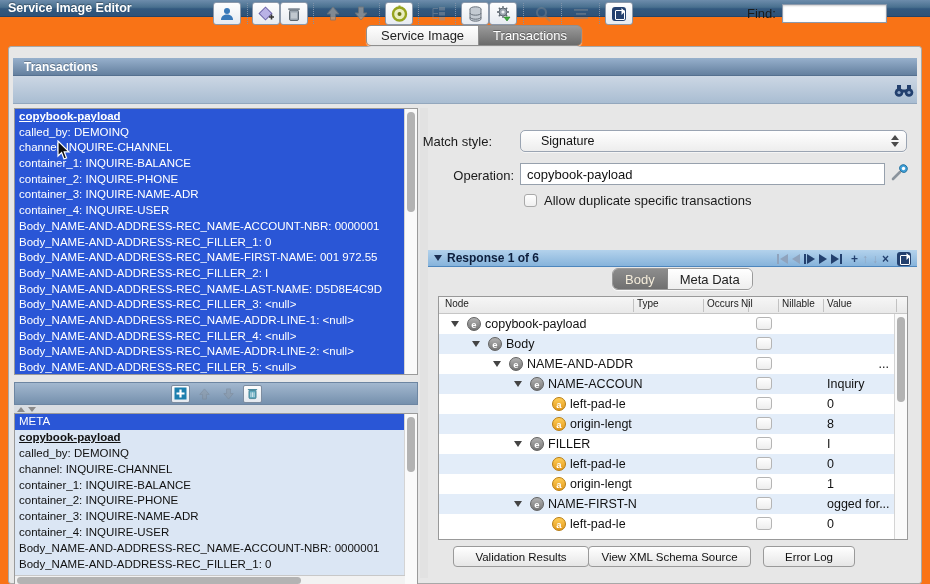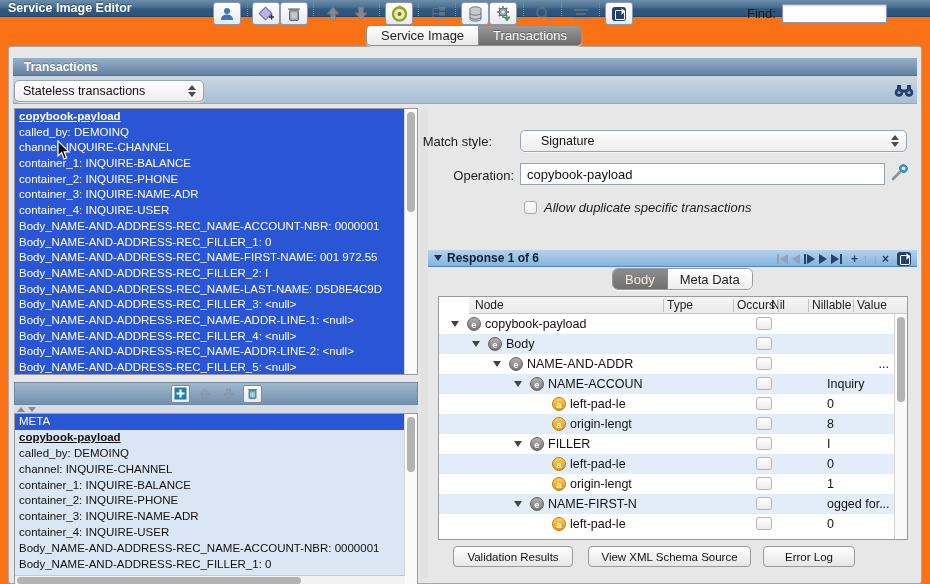--- a/index.html
+++ b/index.html
@@ -104,21 +104,21 @@
   
   .rtabs { position:absolute; left:612px; top:268px; height:22px; display:flex; border:1px solid #9a9a9a; border-radius:6px; overflow:hidden;
     box-shadow:0 1px 1px rgba(255,255,255,.8); }
   .rtab { display:flex; align-items:center; justify-content:center; padding:0 12px; font-size:13px; }
   .rtab.on { background:linear-gradient(#8d8d8d,#707070); color:#f4ecda; border-right:1px solid #888; }
   .rtab.off { background:linear-gradient(#fff,#eee); color:#222; }
 
   
   .tree { position:absolute; left:438px; top:296px; width:470px; height:244px; background:#fff; border:1px solid #999; overflow:hidden; }
   .thead { position:relative; height:17px; background:linear-gradient(#f6f6f6,#e9e9e9); border-bottom:1px solid #c6c6c6;
-    font-size:12px; color:#222;margin-left:30px; }
+    font-size:10px; color:#222; }
   .thead span { position:absolute; top:1px; }
   .thead i { position:absolute; top:2px; height:13px; border-left:1px solid #c2c2c2; }
   .trow { position:relative; height:20px; display:flex; align-items:center; font-size:12.5px; color:#111; }
   .trow:nth-child(even) { background:#e3edf9; }
   .ticon { width:14px; height:14px; border-radius:50%; color:#fff; font-size:9.5px; font-weight:bold;
     display:flex; align-items:center; justify-content:center; margin-right:4px; flex:0 0 auto; }
   .ticon.e { background:linear-gradient(#b2b2b2,#757575); border:1px solid #616161; }
   .ticon.a { background:linear-gradient(#ffce57,#e2981b); border:1px solid #b87c10; }
   .tdis { width:0; height:0; border-left:4.5px solid transparent; border-right:4.5px solid transparent; border-top:6px solid #444;
     margin-right:8px; flex:0 0 auto; }
@@ -148,27 +148,20 @@
     <div class="seg dark">Transactions</div>
   </div>
 
   <div class="panel"></div>
 
   <div class="sechdr">
     <span>Transactions</span>
   </div>
 
   <div class="toolbar"></div>
-  <div class="dropdown" style="left:14px;top:80px;width:190px;">
-    <span>Stateless transactions</span>
-    <span class="steppers">
-        <span class="tinytri-u"></span>
-        <span class="tinytri-d"></span>
-      </span>
-  </div>
 
   <div class="tbtn" style="left:213px;">
     <svg width="16" height="16" viewBox="0 0 16 16">
       <circle cx="8" cy="5" r="3" fill="#3878b8"></circle>
         <path d="M2 14c0-4 3-5.5 6-5.5s6 1.5 6 5.5z" fill="#3878b8"></path>
     </svg>
   </div>
   <div class="tsep" style="left:247px;"></div>
   <div class="tbtn" style="left:252px;">
     <svg width="18" height="18" viewBox="0 0 18 18">
@@ -354,21 +347,21 @@
   <span class="fieldlbl" style="left:434px;top:168px;">Operation:</span>
   <input class="opfield" style="left: 520px; top: 163px; width: 365px;" value="copybook-payload">
   <div style="position:absolute;left:890px;top:163px;">
     <svg width="19" height="19" viewBox="0 0 19 19">
       <path d="M3 16 L10 9" stroke="#8b949d" stroke-width="2.6" stroke-linecap="round"></path>
       <path d="M9.5 4.5 a4 4 0 1 1 5 5 l-2.5 -0.5 -2 -2 z" fill="#3f9fd8" stroke="#23729f"></path>
       <circle cx="13.5" cy="5.5" r="1.7" fill="#fff"></circle>
     </svg>
   </div>
 
-  <div class="cbrow" style="left:524px;top:200px;font-style:italic;">
+  <div class="cbrow" style="left:524px;top:193px;">
     <span class="cb"></span>
     <span>Allow duplicate specific transactions</span>
   </div>
 
   <div class="bluebar" style="top:250px;background:linear-gradient(#b3d2ec,#86b3db);">
     <span class="disr" style="margin:0 6px 0 7px;"></span>
     <span>Match Script</span>
     <span class="extlink" style="position:absolute;right:5px;top:1px;"></span>
   </div>
   <div class="bluebar" style="top:250px;background:linear-gradient(#b3d2ec,#86b3db);">
@@ -509,21 +502,21 @@
           <span class="tlabel">left-pad-le</span>
           <span class="nilbox"></span>
           <span class="tval">0</span>
         </div>
       </div>
     <div class="vscroll" style="right:0;top:17px;height:227px;">
       <div class="vthumb" style="top:3px;height:85px;"></div>
     </div>
   </div>
 
-  <button class="footbtn" style="left:453px;width:120px;">Validation Results</button>
+  <button class="footbtn" style="left:453px;width:136px;">Validation Results</button>
   <button class="footbtn" style="left:588px;width:163px;">View XML Schema Source</button>
   <button class="footbtn" style="left:763px;width:92px;">Error Log</button>
 
   <svg class="cursor" width="14" height="20" viewBox="0 0 14 20">
     <path d="M1 1 L1 16 L4.6 12.6 L7 19 L9.6 18 L7.2 11.8 L12 11.8 Z" fill="#111" stroke="#fff" stroke-width="1.2"></path>
   </svg>
 
 </div>
 
 </body></html>

